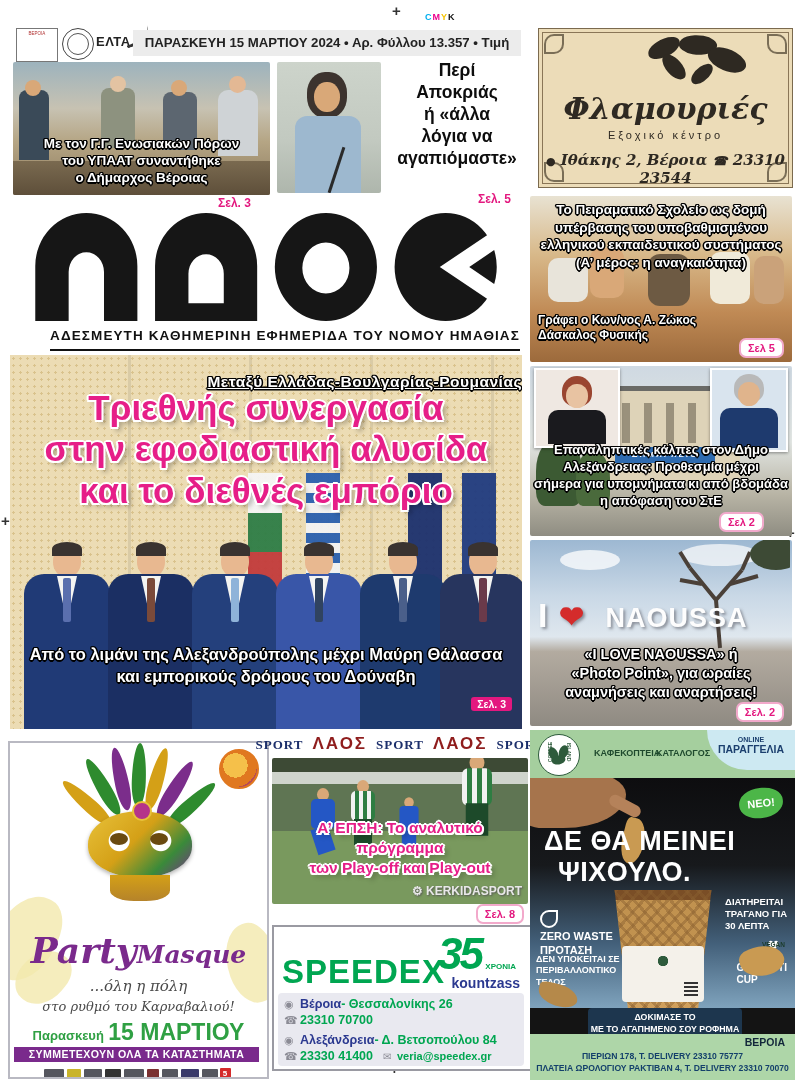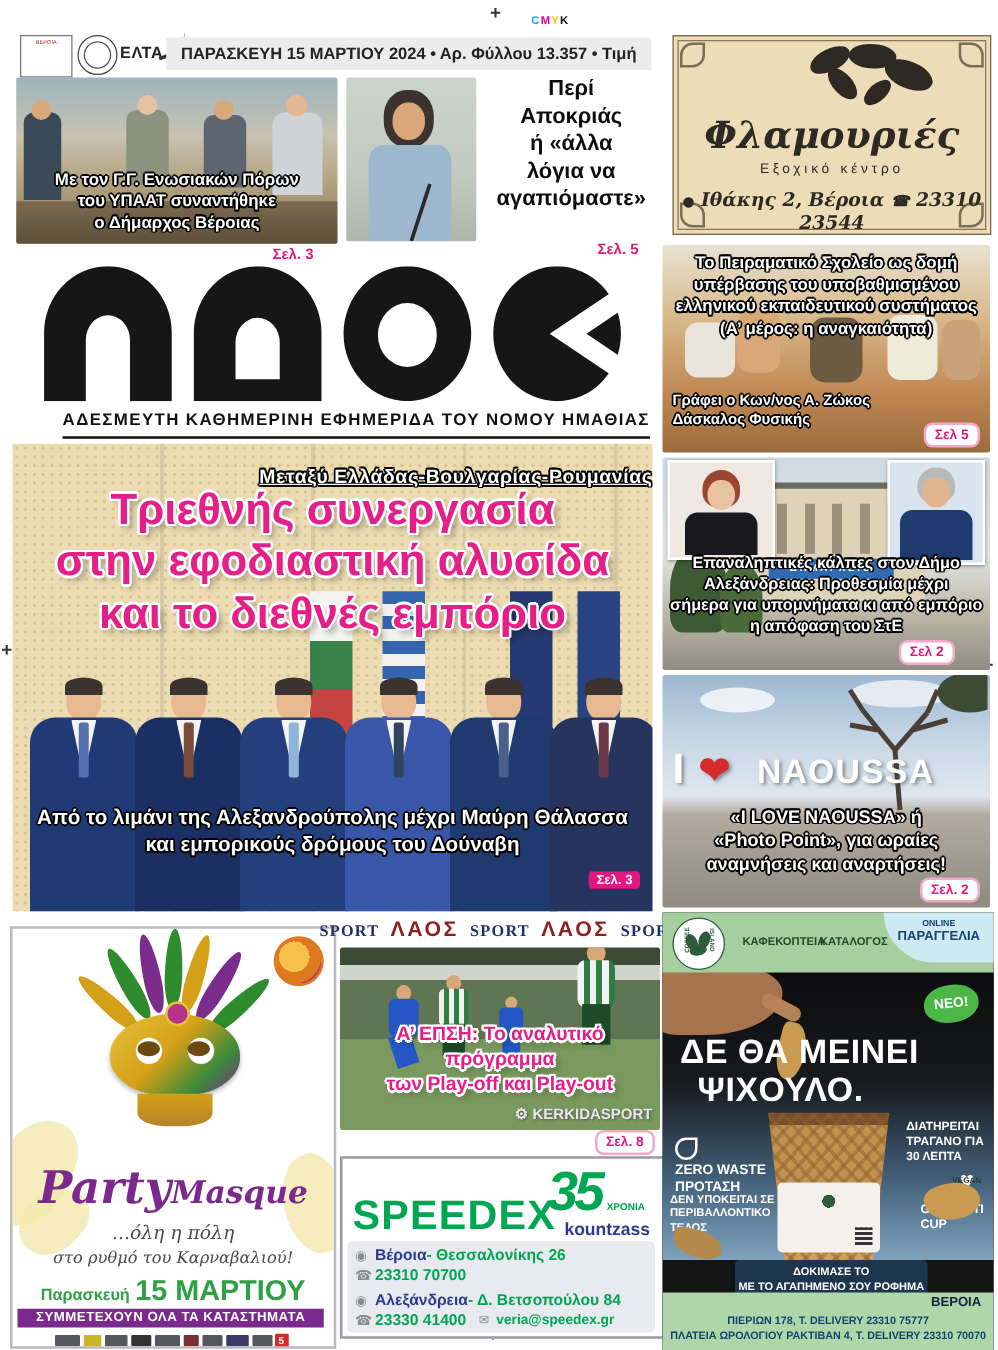--- a/index.html
+++ b/index.html
@@ -276,21 +276,21 @@
       <div class="abs" style="left:12px;top:40px;width:58px;height:34px;background:#1a1a1e;border-radius:10px 10px 0 0;"></div>
     </div>
     <div class="abs" style="right:4px;top:2px;width:74px;height:80px;background:#d9e4ee;border:2px solid #fff;box-shadow:0 1px 3px rgba(0,0,0,.4);">
       <div class="abs" style="left:22px;top:4px;width:30px;height:28px;background:#b9b9b9;border-radius:50% 50% 40% 40%;"></div>
       <div class="abs" style="left:26px;top:12px;width:22px;height:24px;background:#e0b48c;border-radius:48%;"></div>
       <div class="abs" style="left:8px;top:38px;width:58px;height:40px;background:#1e3a6e;border-radius:10px 10px 0 0;"></div>
     </div>
     <div class="abs wob ctr" style="left:0;bottom:26px;width:100%;font-size:13px;line-height:1.3;font-weight:bold;">
       <div>Επαναληπτικές κάλπες στον Δήμο</div>
       <div>Αλεξάνδρειας: Προθεσμία μέχρι</div>
-      <div>σήμερα για υπομνήματα κι από εμπόριο</div>
+      <div>σήμερα για υπομνήματα κι από βδομάδα</div>
       <div>η απόφαση του ΣτΕ</div>
     </div>
     <span class="sel-badge abs" style="right:28px;bottom:4px;">Σελ 2</span>
   </div>
 
   <div class="abs photo" style="left:530px;top:540px;width:262px;height:186px;
        background:linear-gradient(180deg,#9db8d2 0%,#c9d8e6 30%,#dfe7ee 52%,#b3aba0 60%,#8f8a82 100%);">
     <div class="abs" style="left:30px;top:10px;width:60px;height:20px;background:#f2f5f8;border-radius:50%;opacity:.9;"></div>
     <div class="abs" style="left:150px;top:4px;width:80px;height:22px;background:#eef2f6;border-radius:50%;opacity:.85;"></div>
     <svg class="abs" style="left:120px;top:0;" width="140" height="110">

